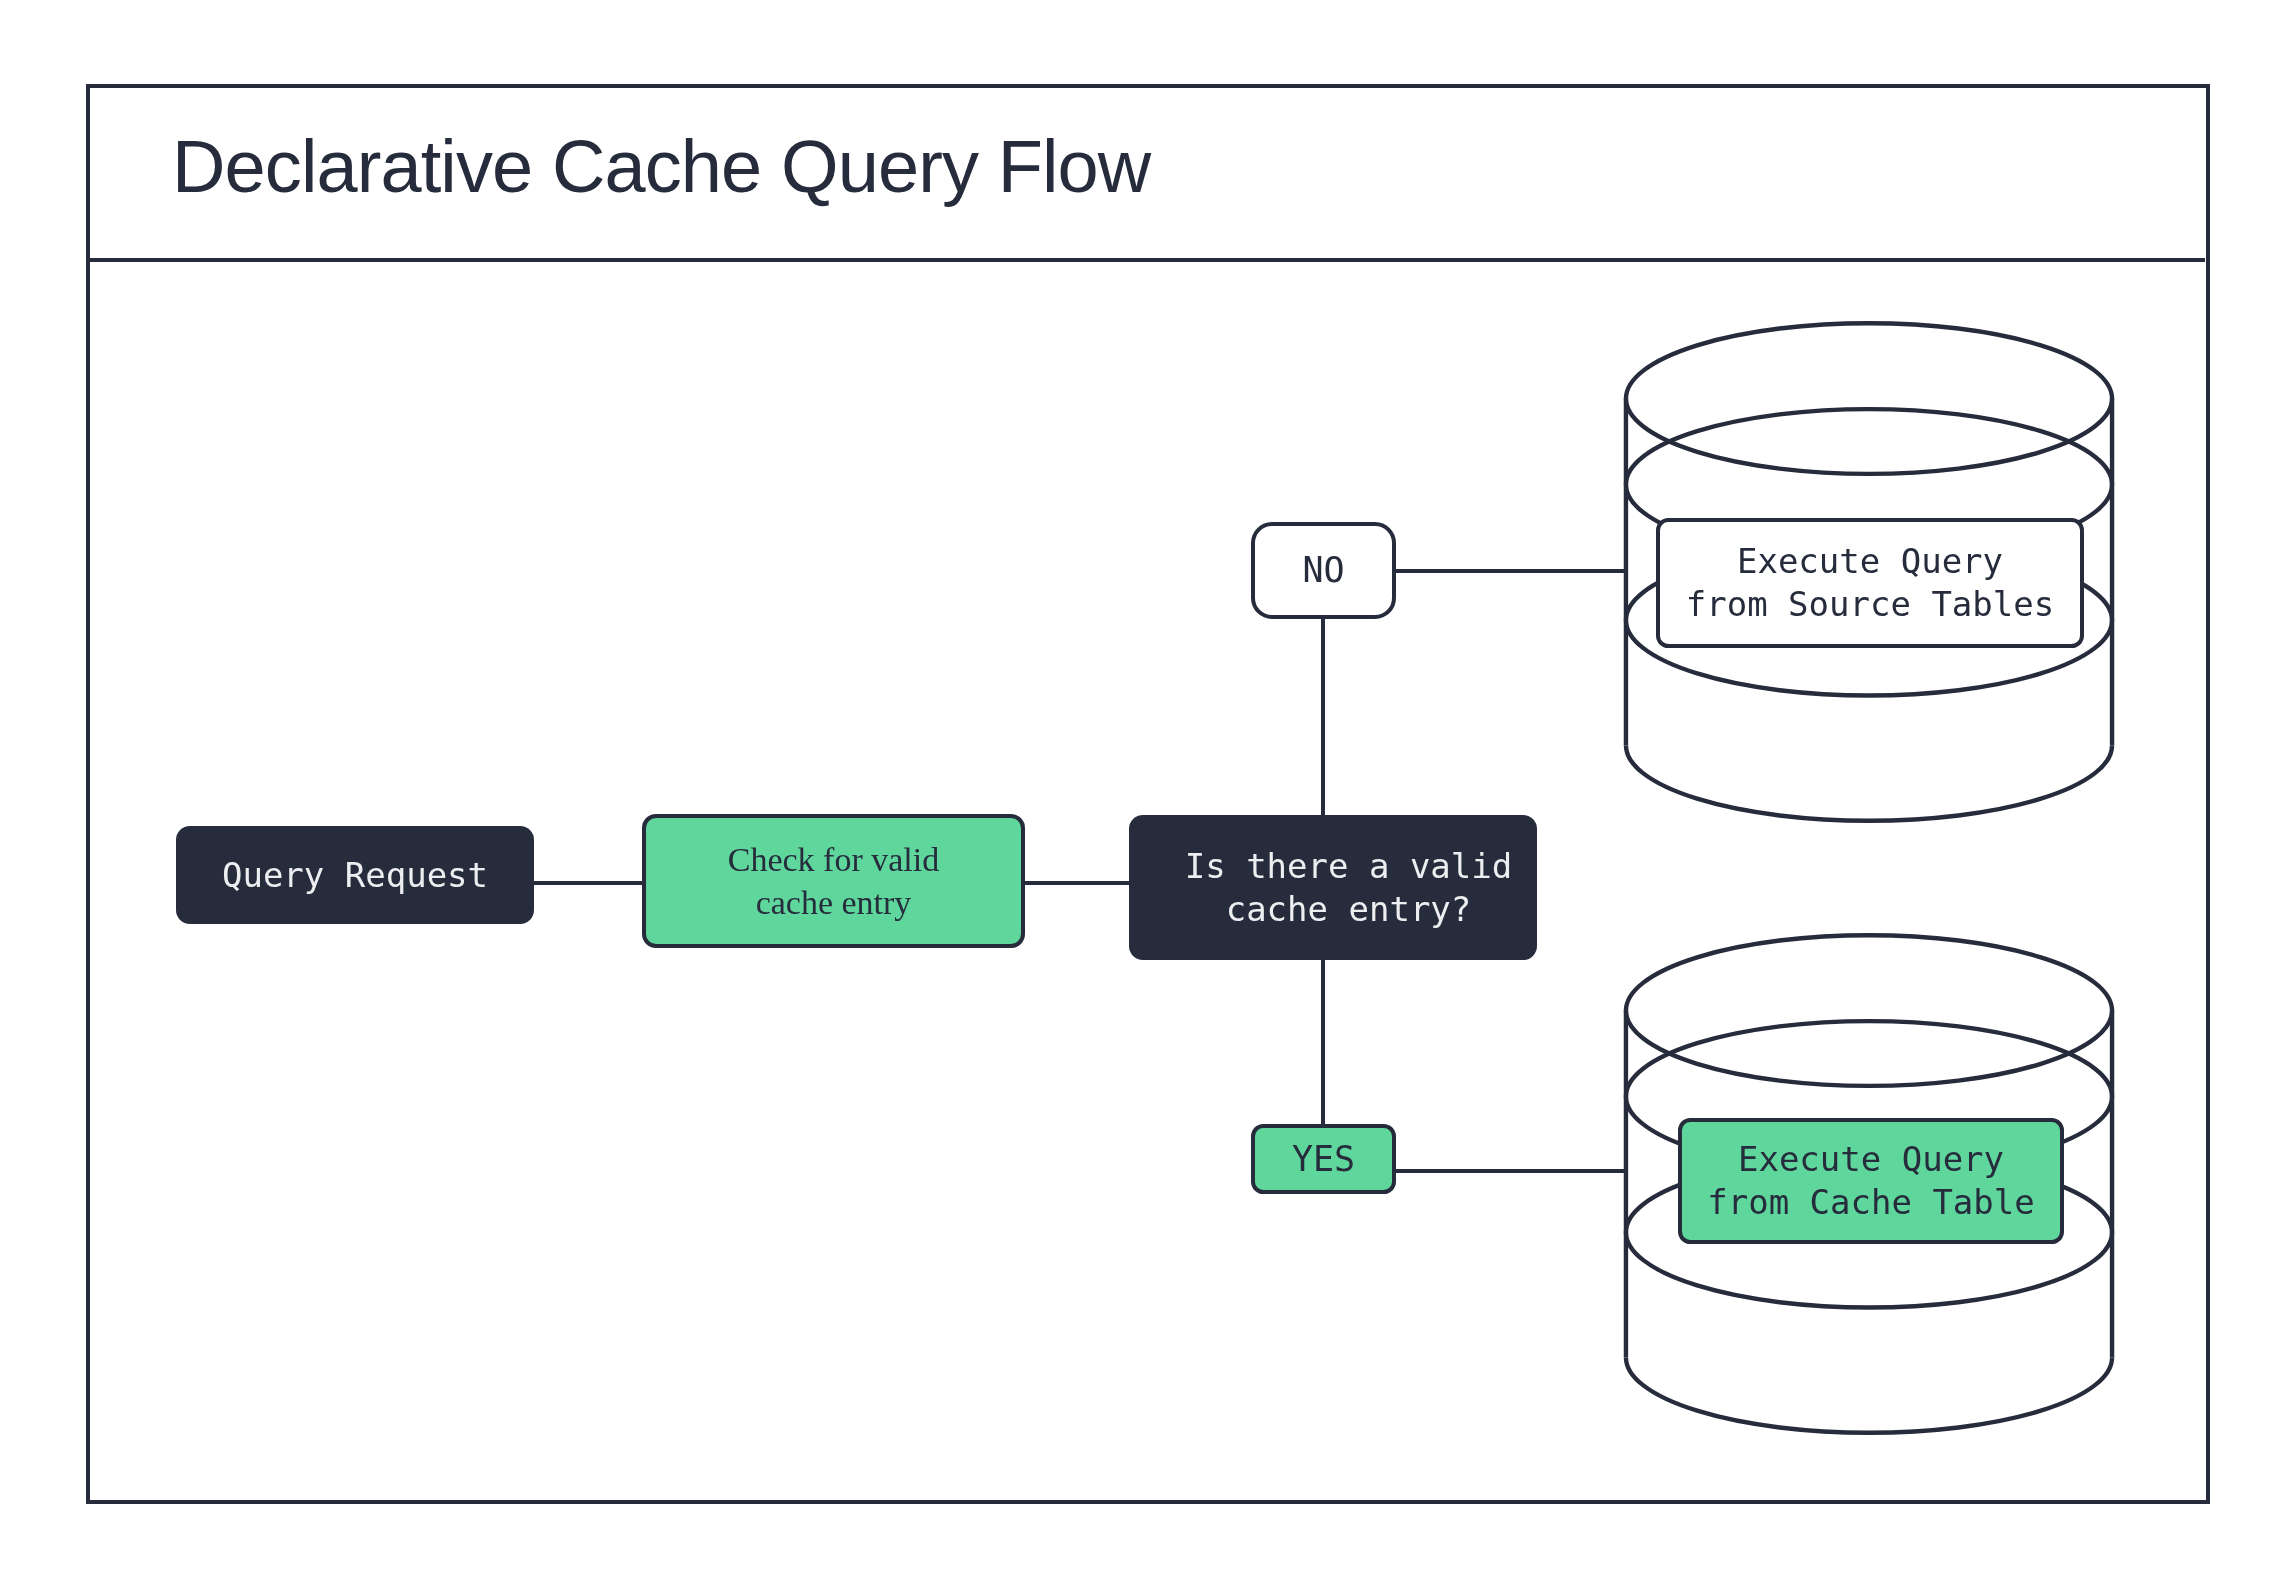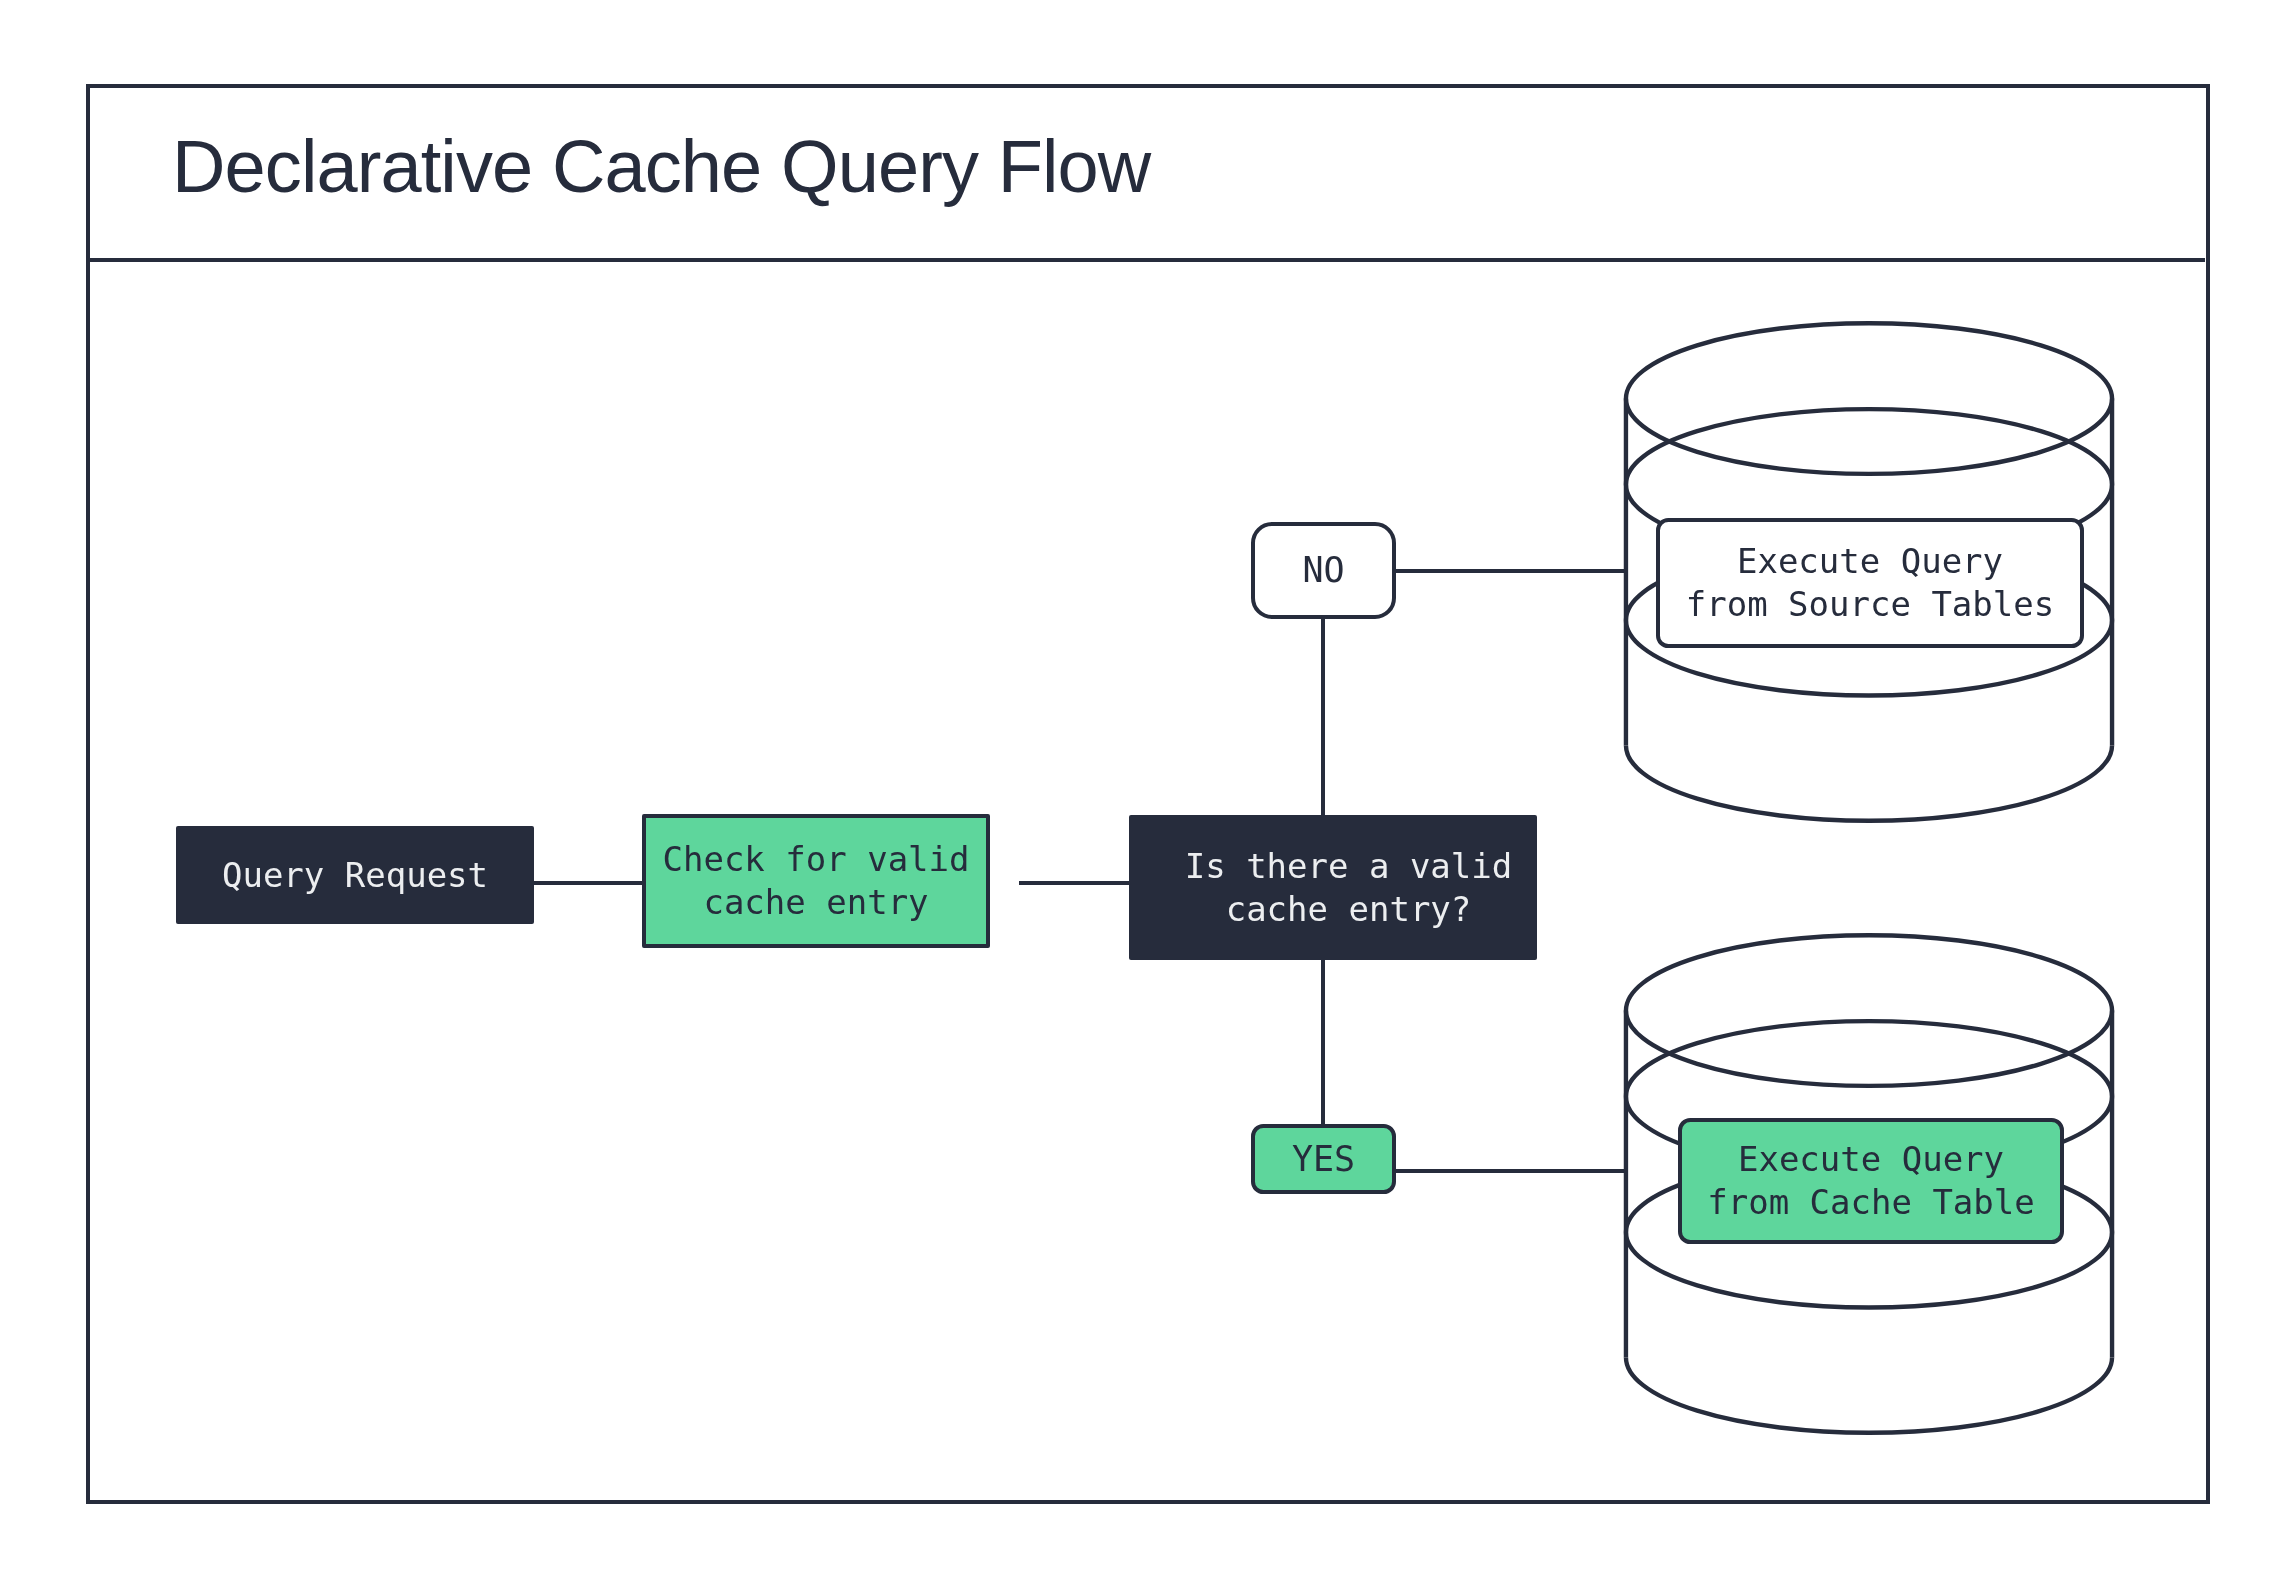--- a/index.html
+++ b/index.html
@@ -43,21 +43,21 @@
     position: absolute;
     display: flex;
     align-items: center;
     justify-content: center;
     text-align: center;
     box-sizing: border-box;
     font-family: "DejaVu Sans Mono", monospace;
     font-size: 34px;
     line-height: 43px;
     white-space: pre-line;
-    border-radius: 2px;
+    border-radius: 14px;
     z-index: 3;
   }
   .node.dark  { background: #262c3c; color: #eceef0; }
   .node.green { background: #5ed69c; color: #262c3c; border: 4.4px solid #262c3c; }
   .node.white { background: #ffffff; color: #262c3c; border: 4.4px solid #262c3c; }
   .node.small { border-radius: 12.3px; font-size: 35px; }
 
   .edge {
     position: absolute;
     background: #262c3c;
@@ -103,21 +103,21 @@
     <path d="M3,92 V488"></path>
     <path d="M558,92 V488"></path>
     <path d="M3,488 A277.5,86 0 0 0 558,488"></path>
     <ellipse cx="280.5" cy="345" rx="277.5" ry="86"></ellipse>
     <ellipse cx="280.5" cy="190" rx="277.5" ry="86"></ellipse>
     <ellipse cx="280.5" cy="92" rx="277.5" ry="86"></ellipse>
   </svg>
 
   <div class="node dark" style="left:176px;  top:826px;  width:358px; height:98px;">Query Request</div>
 
-  <div class="node green" style="left:642px;  top:814px;  width:348px; height:134px;">Check for valid
+  <div class="node green" style="left:642px;  top:814px;  width:383px; height:134px;font-family:Liberation Serif, serif;">Check for valid
 cache entry</div>
 
   <div class="node dark" style="left:1129px; top:815px;  width:408px; height:145px;padding-left:31px;">Is there a valid
 cache entry?</div>
 
   <div class="node white small" style="left:1251px; top:522px;  width:145px; height:97px;border-radius:21px;">NO</div>
 
   <div class="node green small" style="left:1251px; top:1124px; width:145px; height:70px;">YES</div>
 
   <div class="node white" style="left:1656px; top:518px;  width:428px; height:130px; border-radius:12.3px;">Execute Query

